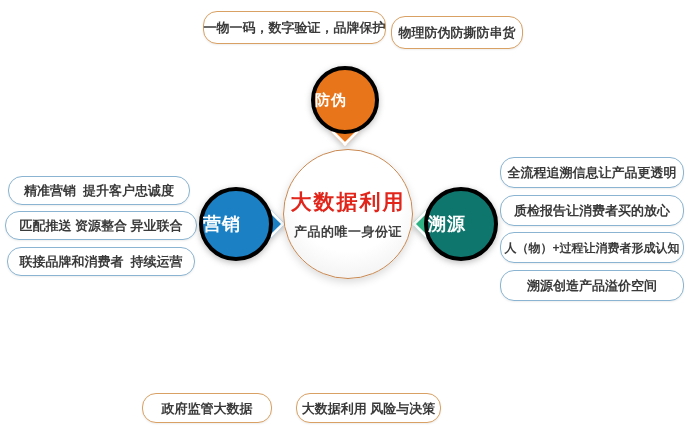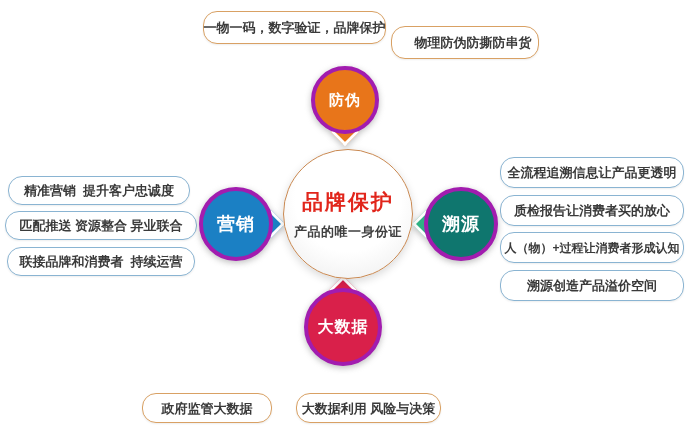--- a/index.html
+++ b/index.html
@@ -14,22 +14,22 @@
     font-size:13px;font-weight:700;color:#3a3a3a;white-space:pre;
     box-shadow:0 1px 2px rgba(0,0,0,.07);z-index:1;line-height:1;
   }
   
   .node{
     position:absolute;z-index:2;
     filter:drop-shadow(0 2px 3px rgba(110,110,110,.45));
   }
   .bubble{
     position:relative;width:100%;height:100%;border-radius:50%;
-    border:4px solid #a21caf;box-sizing:border-box;
-    display:flex;align-items:center;justify-content:center;z-index:1;
+    border:4px solid #000000;box-sizing:border-box;
+    display:flex;align-items:center;z-index:1;
   }
   .bubble-label{color:#ffffff;font-weight:700;letter-spacing:1px;}
   .tail{
     position:absolute;width:20px;height:20px;background:#999;
     transform:rotate(45deg);z-index:0;box-sizing:border-box;
   }
   .tail-down{bottom:-8px;left:calc(50% - 10px);border-right:3px solid #fff;border-bottom:3px solid #fff;}
   .tail-up{top:-8px;left:calc(50% - 10px);border-left:3px solid #fff;border-top:3px solid #fff;}
   .tail-right{right:-8px;top:calc(50% - 10px);border-top:3px solid #fff;border-right:3px solid #fff;}
   .tail-left{left:-8px;top:calc(50% - 10px);border-bottom:3px solid #fff;border-left:3px solid #fff;}
@@ -44,21 +44,21 @@
   }
   .center-title{font-size:21px;font-weight:800;letter-spacing:2px;color:#e1251b;}
   .center-subtitle{margin-top:7px;font-size:13px;font-weight:700;color:#3f3f3f;letter-spacing:.5px;}
 </style>
 </head>
 <body>
 
 <div class="stage">
 
   <div class="callout" style="left: 203px; top: 11px; width: 181px; height: 31px; border-color: rgb(217, 161, 100);">一物一码，数字验证，品牌保护</div>
-  <div class="callout" style="left: 391px; top: 26px; width: 130px; height: 31px; border-color: rgb(217, 161, 100); padding-left: 16px;">物理防伪防撕防串货</div>
+  <div class="callout" style="left: 391px; top: 16px; width: 130px; height: 31px; border-color: rgb(217, 161, 100);">物理防伪防撕防串货</div>
 
   <div class="callout" style="left: 8px; top: 176px; width: 180px; height: 27px; border-color: rgb(138, 180, 210);">精准营销  提升客户忠诚度</div>
   <div class="callout" style="left: 5px; top: 211px; width: 190px; height: 27px; border-color: rgb(138, 180, 210);">匹配推送 资源整合 异业联合</div>
   <div class="callout" style="left: 7px; top: 247px; width: 186px; height: 27px; border-color: rgb(138, 180, 210);">联接品牌和消费者  持续运营</div>
 
   <div class="callout" style="left: 500px; top: 157px; width: 182px; height: 29px; border-color: rgb(138, 180, 210); text-align: right;">全流程追溯信息让产品更透明</div>
   <div class="callout" style="left: 500px; top: 195px; width: 182px; height: 29px; border-color: rgb(138, 180, 210);">质检报告让消费者买的放心</div>
   <div class="callout" style="left: 500px; top: 232px; width: 182px; height: 29px; font-size: 12px; border-color: rgb(138, 180, 210);">人（物）+过程让消费者形成认知</div>
   <div class="callout" style="left: 500px; top: 270px; width: 182px; height: 29px; border-color: rgb(138, 180, 210);">溯源创造产品溢价空间</div>
 
@@ -79,25 +79,19 @@
     </div>
   </div>
 
   <div class="node" style="left:424px;top:187px;width:74px;height:74px;">
     <div class="tail tail-left" style="background: rgb(47, 179, 132);"></div>
     <div class="bubble" style="background: #0f766e;">
       <span class="bubble-label" style="font-size:18px;">溯源</span>
     </div>
   </div>
 
-  <div class="node" style="left:304px;top:288px;width:78px;height:78px;">
-    <div class="tail tail-up" style="background: rgb(217, 32, 74);"></div>
-    <div class="bubble" style="background: rgb(217, 32, 74);">
-      <span class="bubble-label" style="font-size:16px;">大数据</span>
-    </div>
-  </div>
 
   <div class="center-circle" style="border-color: rgb(201, 136, 80);">
-    <div class="center-title" style="color: rgb(225, 37, 27);">品牌保护</div>
+    <div class="center-title" style="color: rgb(225, 37, 27);">大数据利用</div>
     <div class="center-subtitle">产品的唯一身份证</div>
   </div>
 
 </div>
 
 </body></html>

